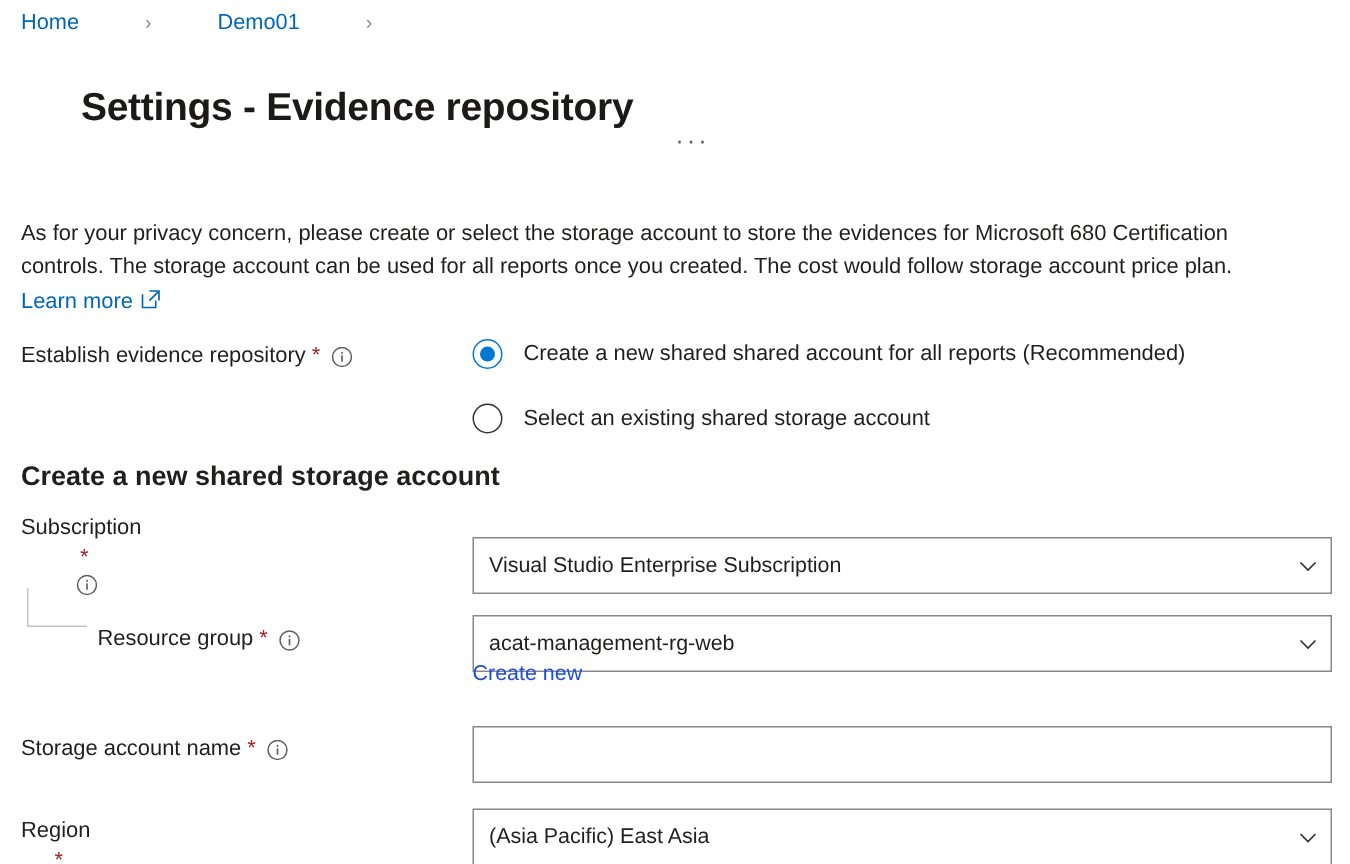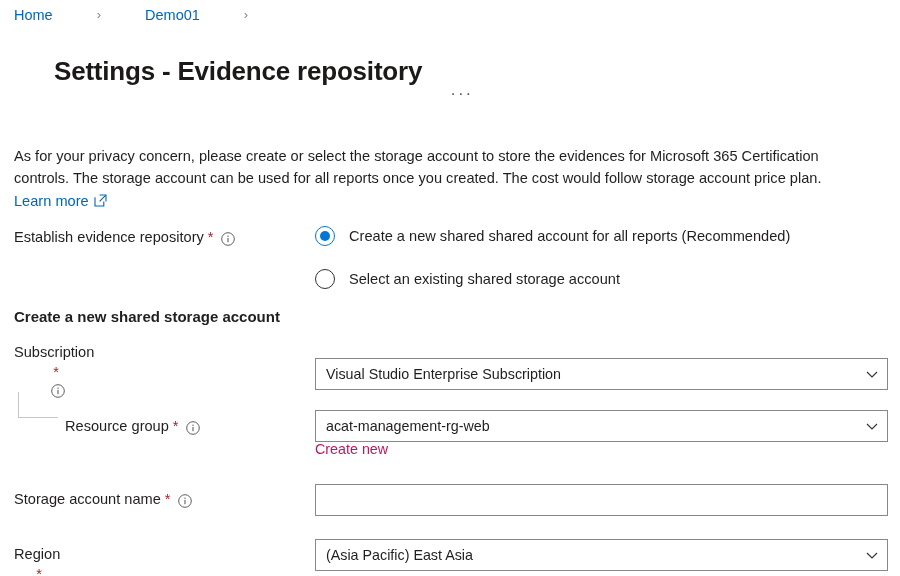--- a/index.html
+++ b/index.html
@@ -134,32 +134,32 @@
     font-size: 14.6px;
     color: #201f1e;
     line-height: 20px;
     white-space: nowrap;
   }
 
   
   .section-heading {
     position: absolute;
     left: 14px; top: 307px;
-    font-size: 15px;
+    font-size: 18px;
     font-weight: 700;
     color: #201f1e;
     line-height: 20px;
   }
 
   
   .control {
     position: absolute;
     left: 315px;
     width: 573px;
-    height: 32px;
+    height: 38px;
     border: 1px solid #8a8886;
     background: #fff;
     display: flex;
     align-items: center;
     padding: 0 8px 0 10px;
     font-size: 14.3px;
     color: #201f1e;
     cursor: pointer;
   }
   .control.textbox { cursor: text; }
@@ -172,21 +172,21 @@
   }
   .chevron {
     flex: 0 0 auto;
     width: 14px; height: 14px;
     margin-left: 6px;
     color: #323130;
   }
 
   .inline-link {
     position: absolute;
-    color: #be185d;
+    color: #1d4ed8;
     font-size: 14.3px;
     text-decoration: none;
     cursor: pointer;
     line-height: 18px;
   }
 
   
   .tree-connector {
     position: absolute;
     left: 18px; top: 392px;
@@ -207,21 +207,21 @@
     <a class="crumb-link">Demo01</a>
     <span class="crumb-sep">›</span>
   </nav>
 
   <div class="title-row">
     <h1 class="page-title">Settings - Evidence repository</h1>
     <span class="ellipsis-btn">···</span>
   </div>
 
   <p class="description">
-    <span>As for your privacy concern, please create or select the storage account to store the evidences for Microsoft 365 Certification controls. The storage account can be used for all reports once you created. The cost would follow storage account price plan. </span>
+    <span>As for your privacy concern, please create or select the storage account to store the evidences for Microsoft 680 Certification controls. The storage account can be used for all reports once you created. The cost would follow storage account price plan. </span>
     <a class="learn-more">
       <span>Learn more</span>
       <span class="ext-icon">
         <svg width="13" height="13" viewBox="0 0 13 13" fill="none" xmlns="http://www.w3.org/2000/svg">
           <path d="M1 3.2V12H9.8V7.4" stroke="#0067b8" stroke-width="1.1" fill="none"></path>
           <path d="M5.6 1H12V7.4" stroke="#0067b8" stroke-width="1.1" fill="none"></path>
           <path d="M11.6 1.4L5.6 7.4" stroke="#0067b8" stroke-width="1.1"></path>
         </svg>
       </span>
     </a>

